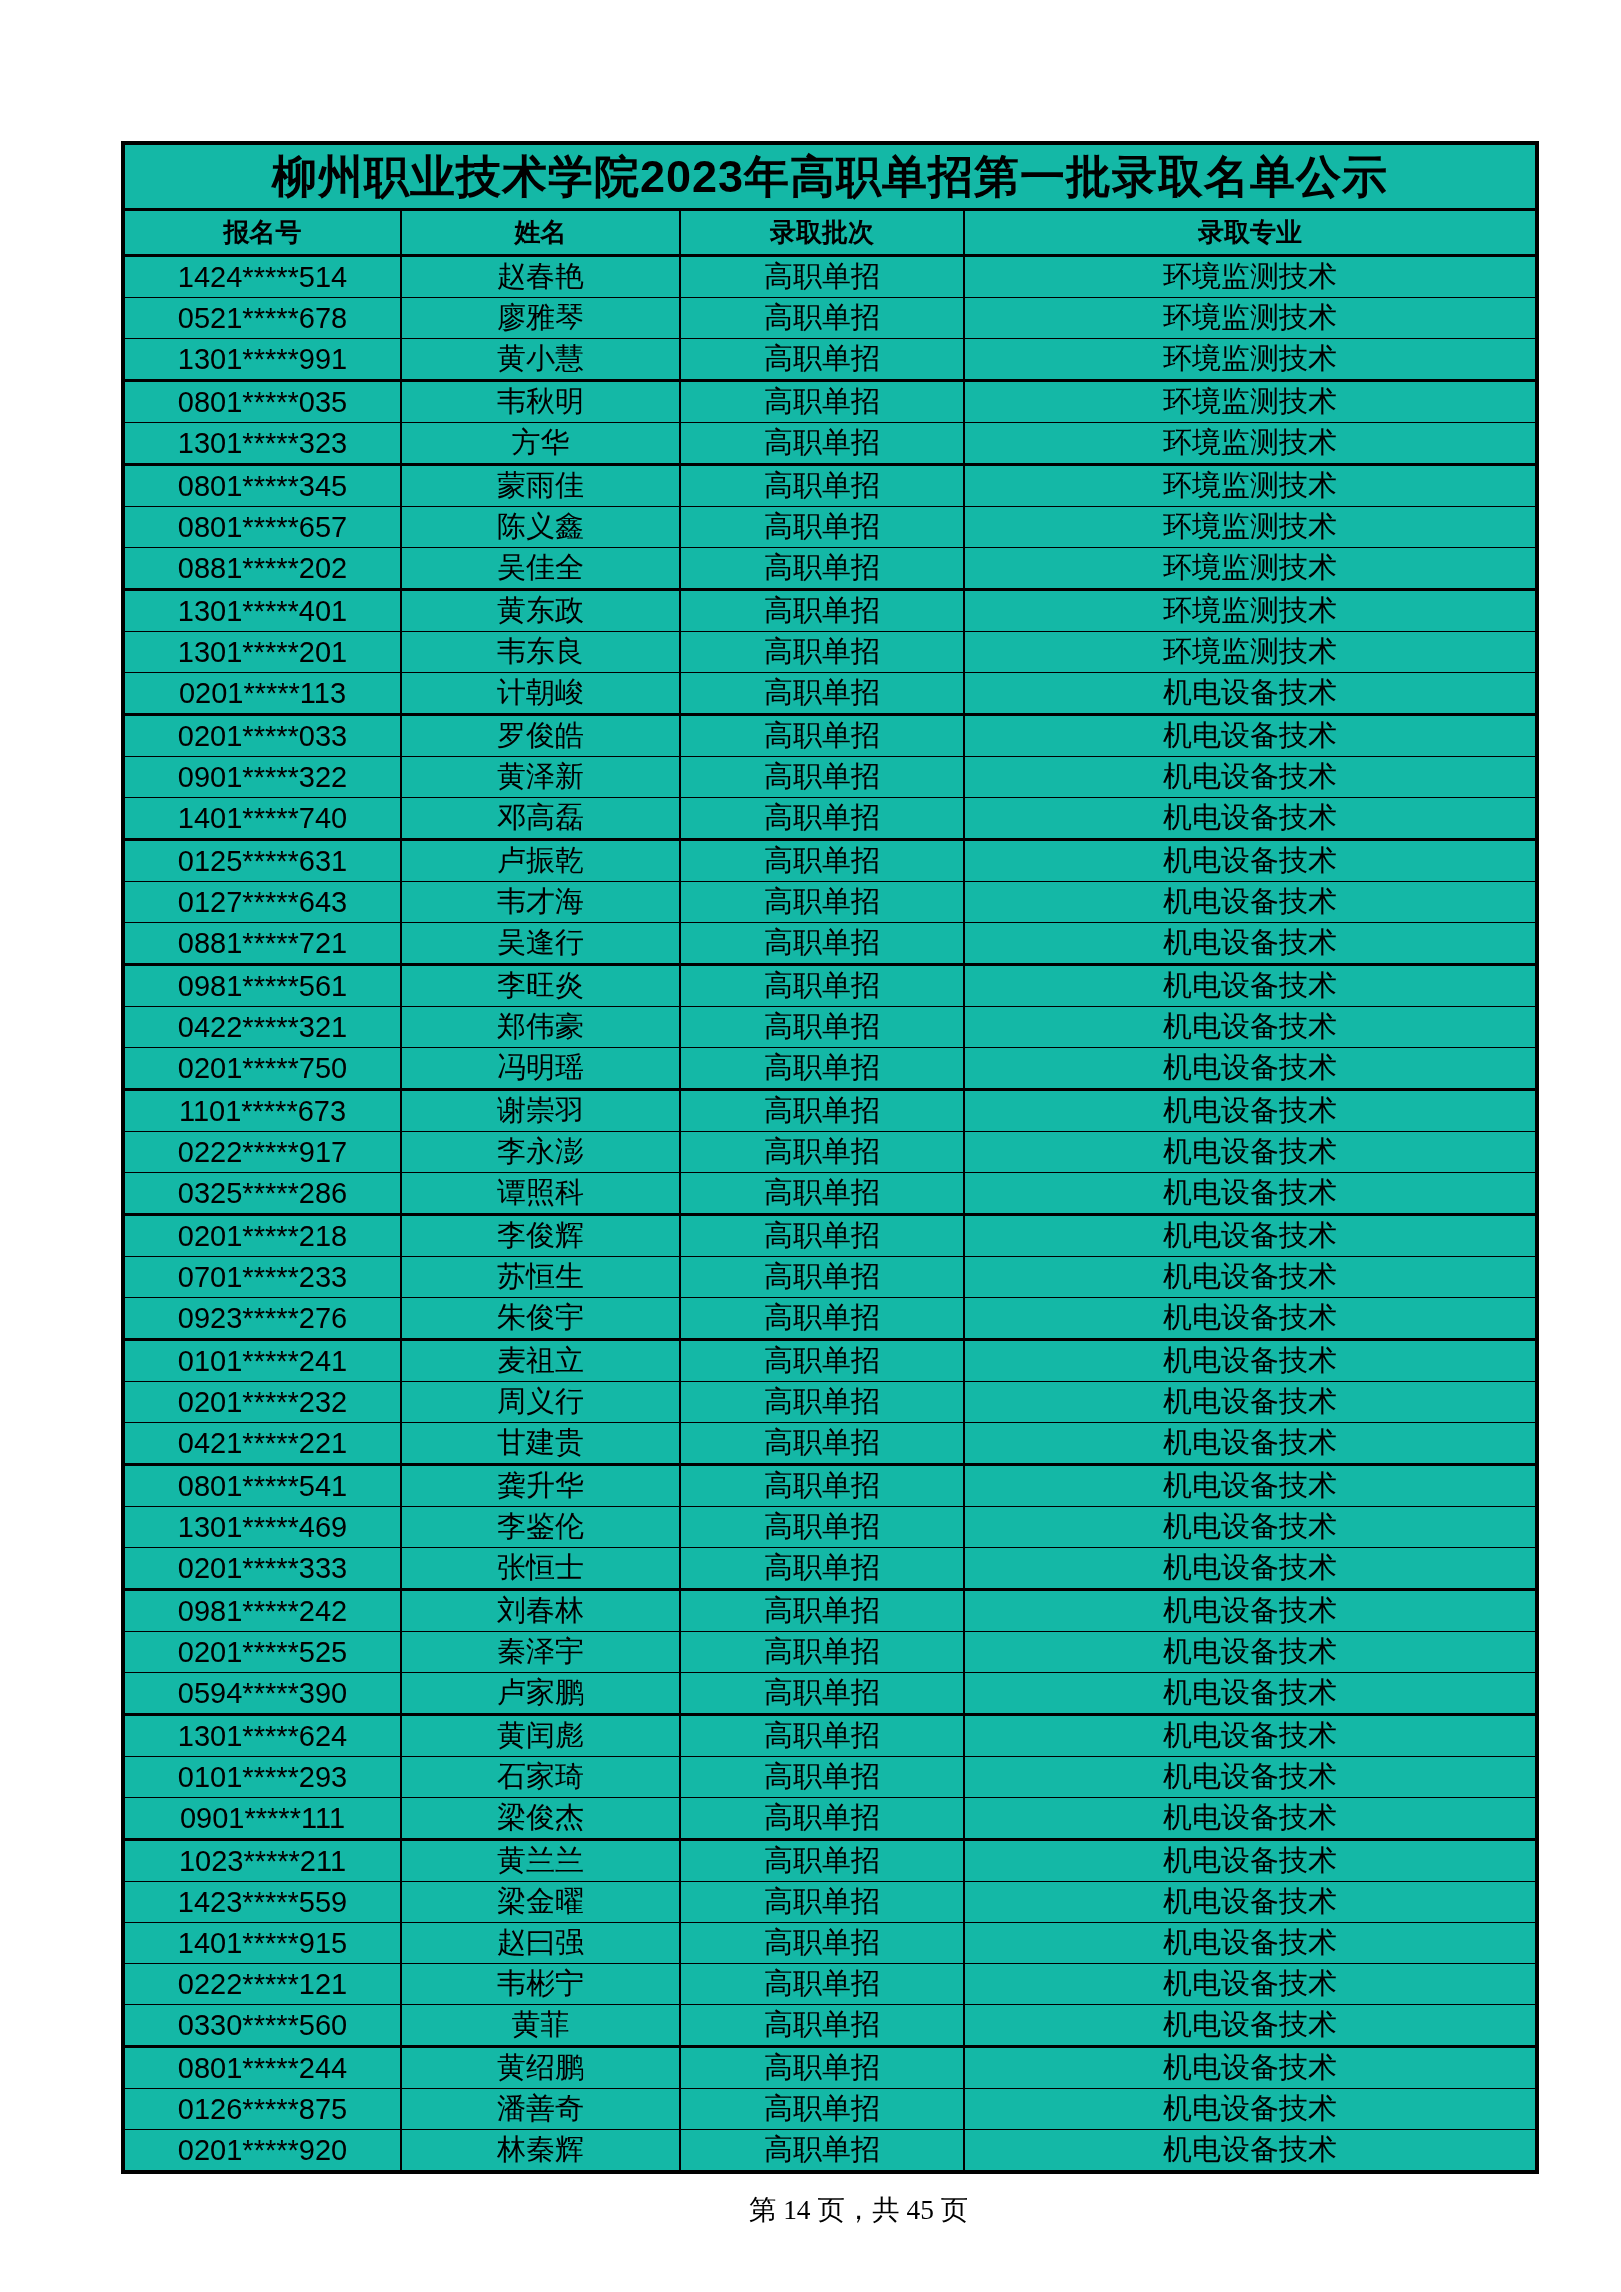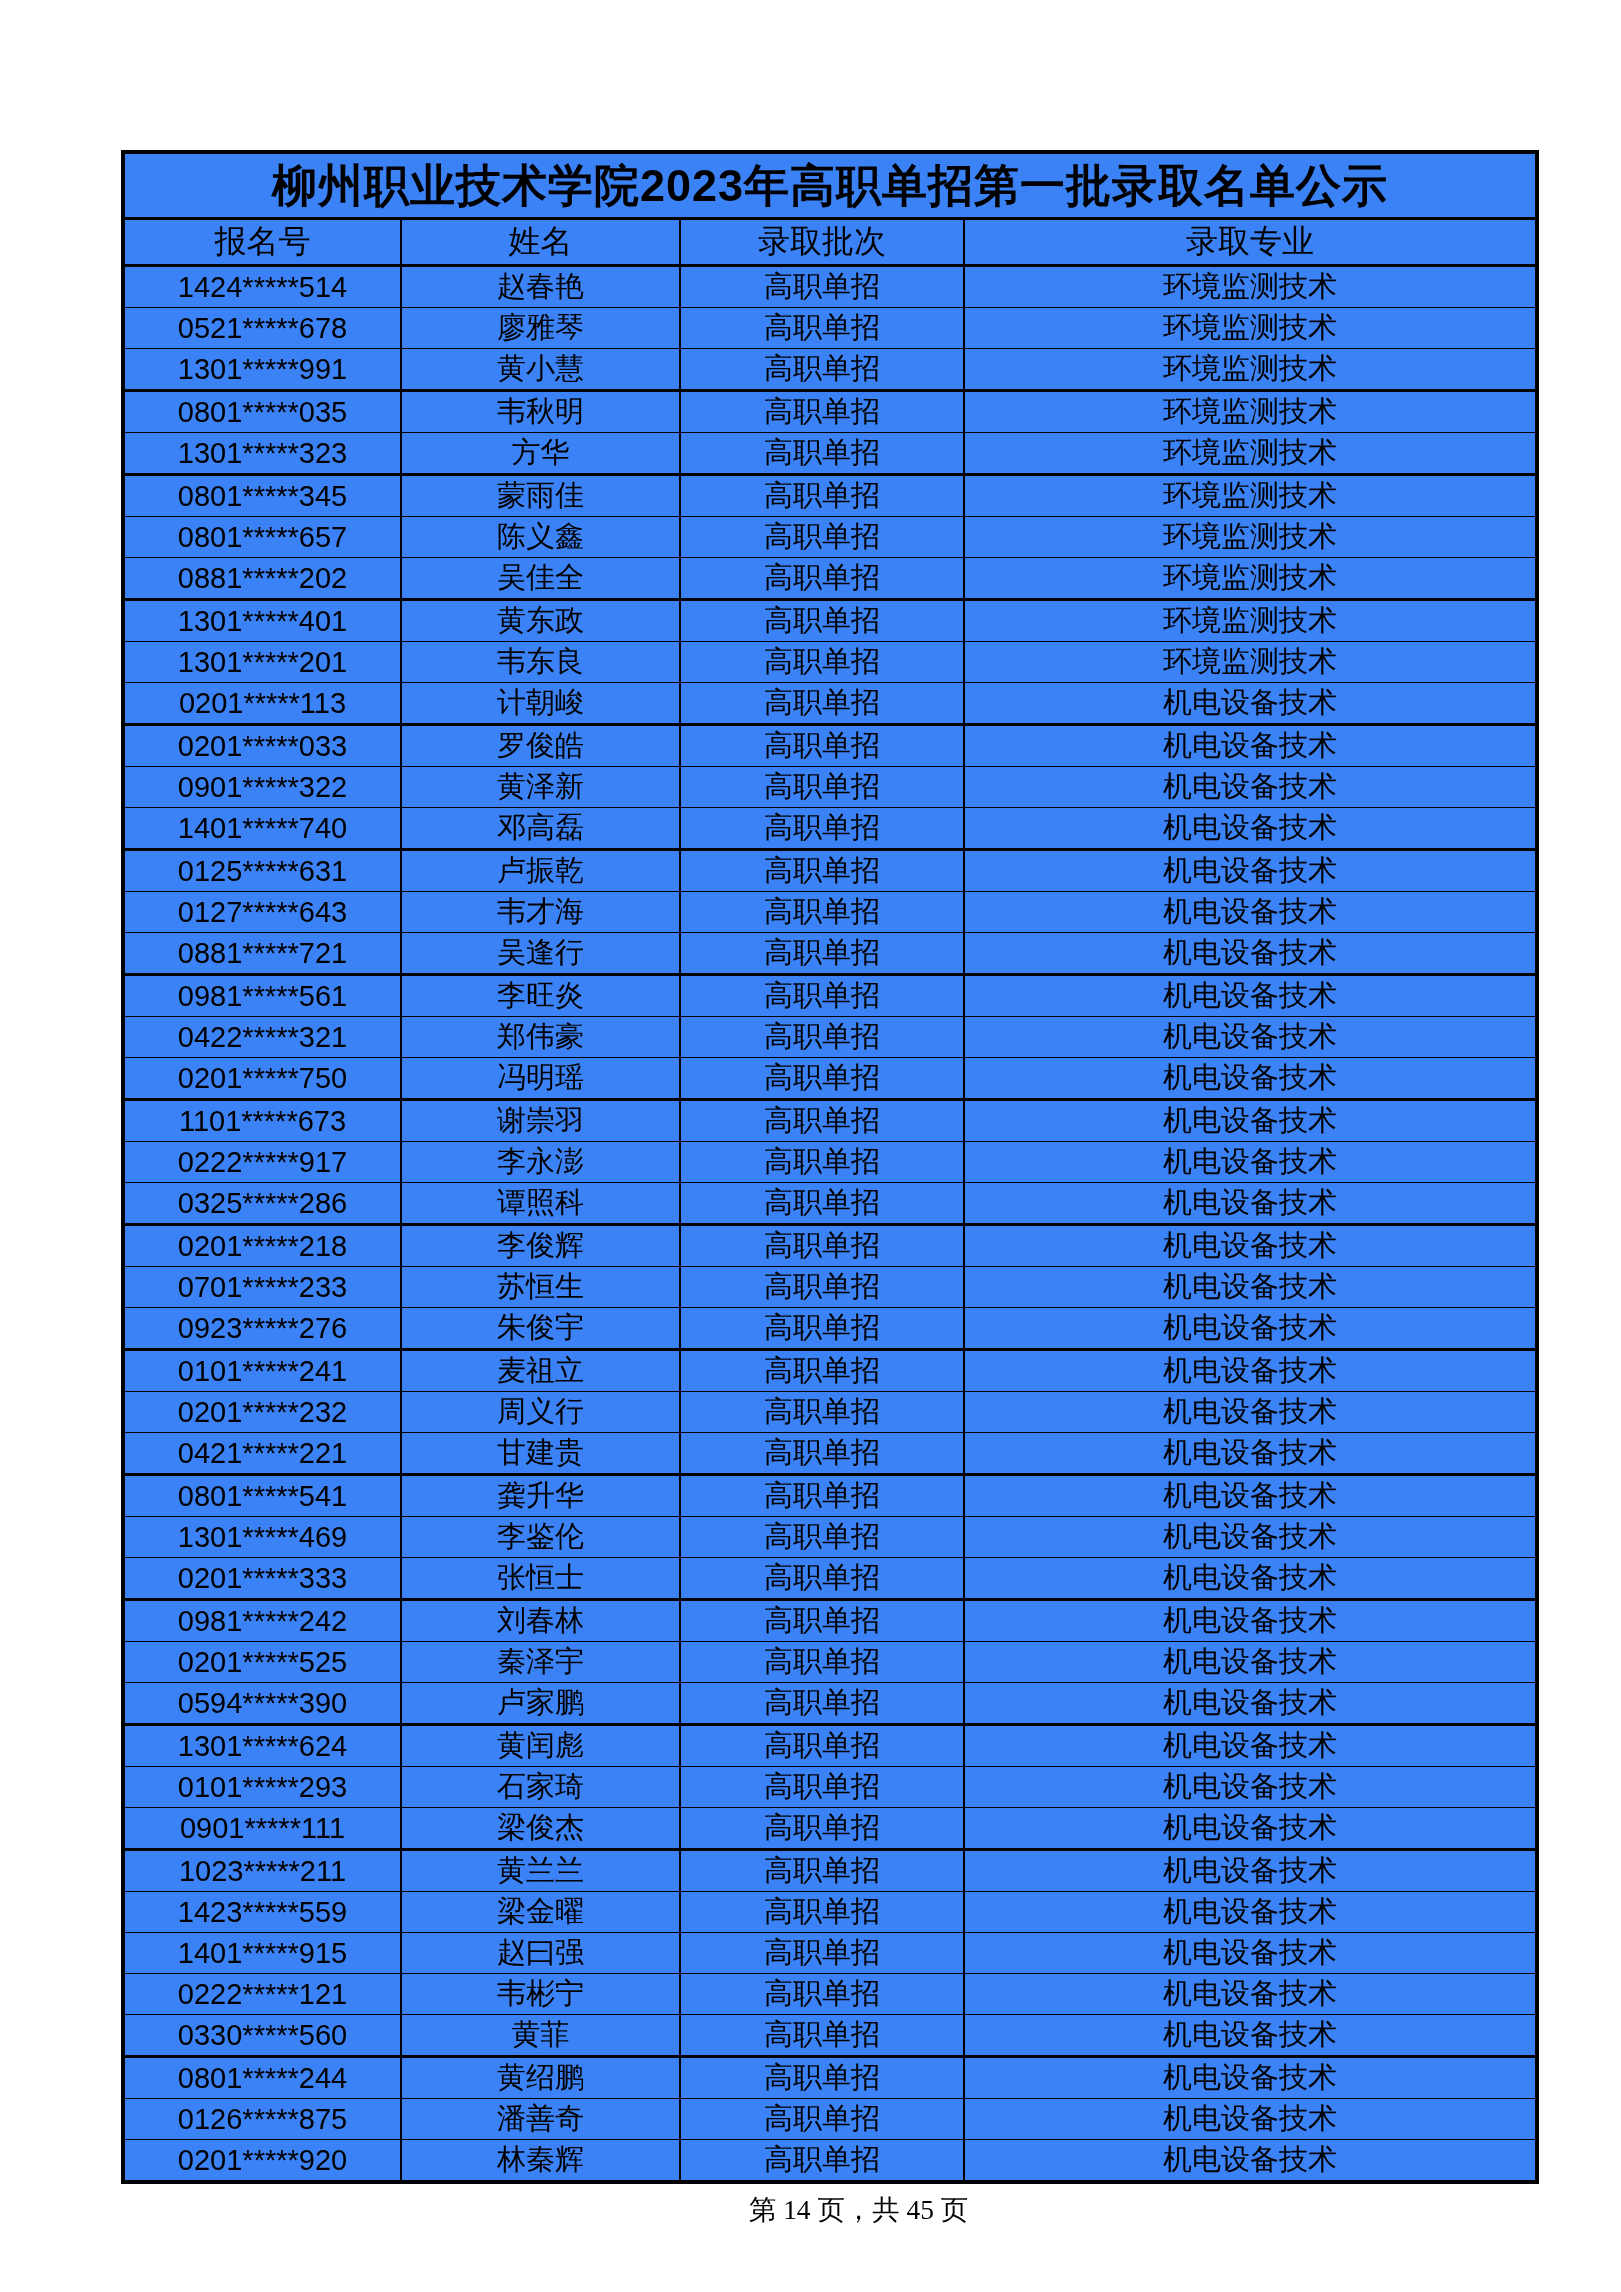--- a/index.html
+++ b/index.html
@@ -12,25 +12,25 @@
     width: 1621px;
     height: 2293px;
     background: #ffffff;
     color: #000000;
     font-family: "Liberation Sans", sans-serif;
     overflow: hidden;
   }
   table.doc-table {
     position: absolute;
     left: 121px;
-    top: 150px;
+    top: 141px;
     width: 1415px;
     table-layout: fixed;
     border-collapse: collapse;
-    background: #3b82f6;
+    background: #14b8a6;
     border: 4.9px solid #000000;
   }
   table.doc-table th,
   table.doc-table td {
     border: 1.5px solid #000000;
     border-left-width: 2px;
     border-right-width: 2px;
     text-align: center;
     vertical-align: middle;
     padding: 0;
@@ -39,22 +39,22 @@
   }
   tr.title-row th {
     height: 63px;
     font-size: 45px;
     font-weight: 900;
     letter-spacing: 1px;
     border-bottom: 3.4px solid #000000;
   }
   tr.header-row th {
     height: 43px;
-    font-size: 32px;
-    font-weight: normal;
+    font-size: 26px;
+    font-weight: bold;
     border-bottom: 3.4px solid #000000;
   }
   tr.data-row td {
     height: 36px;
     font-size: 29px;
     font-weight: normal;
   }
   tr.data-row.group-end td {
     border-bottom: 3.4px solid #000000;
   }

